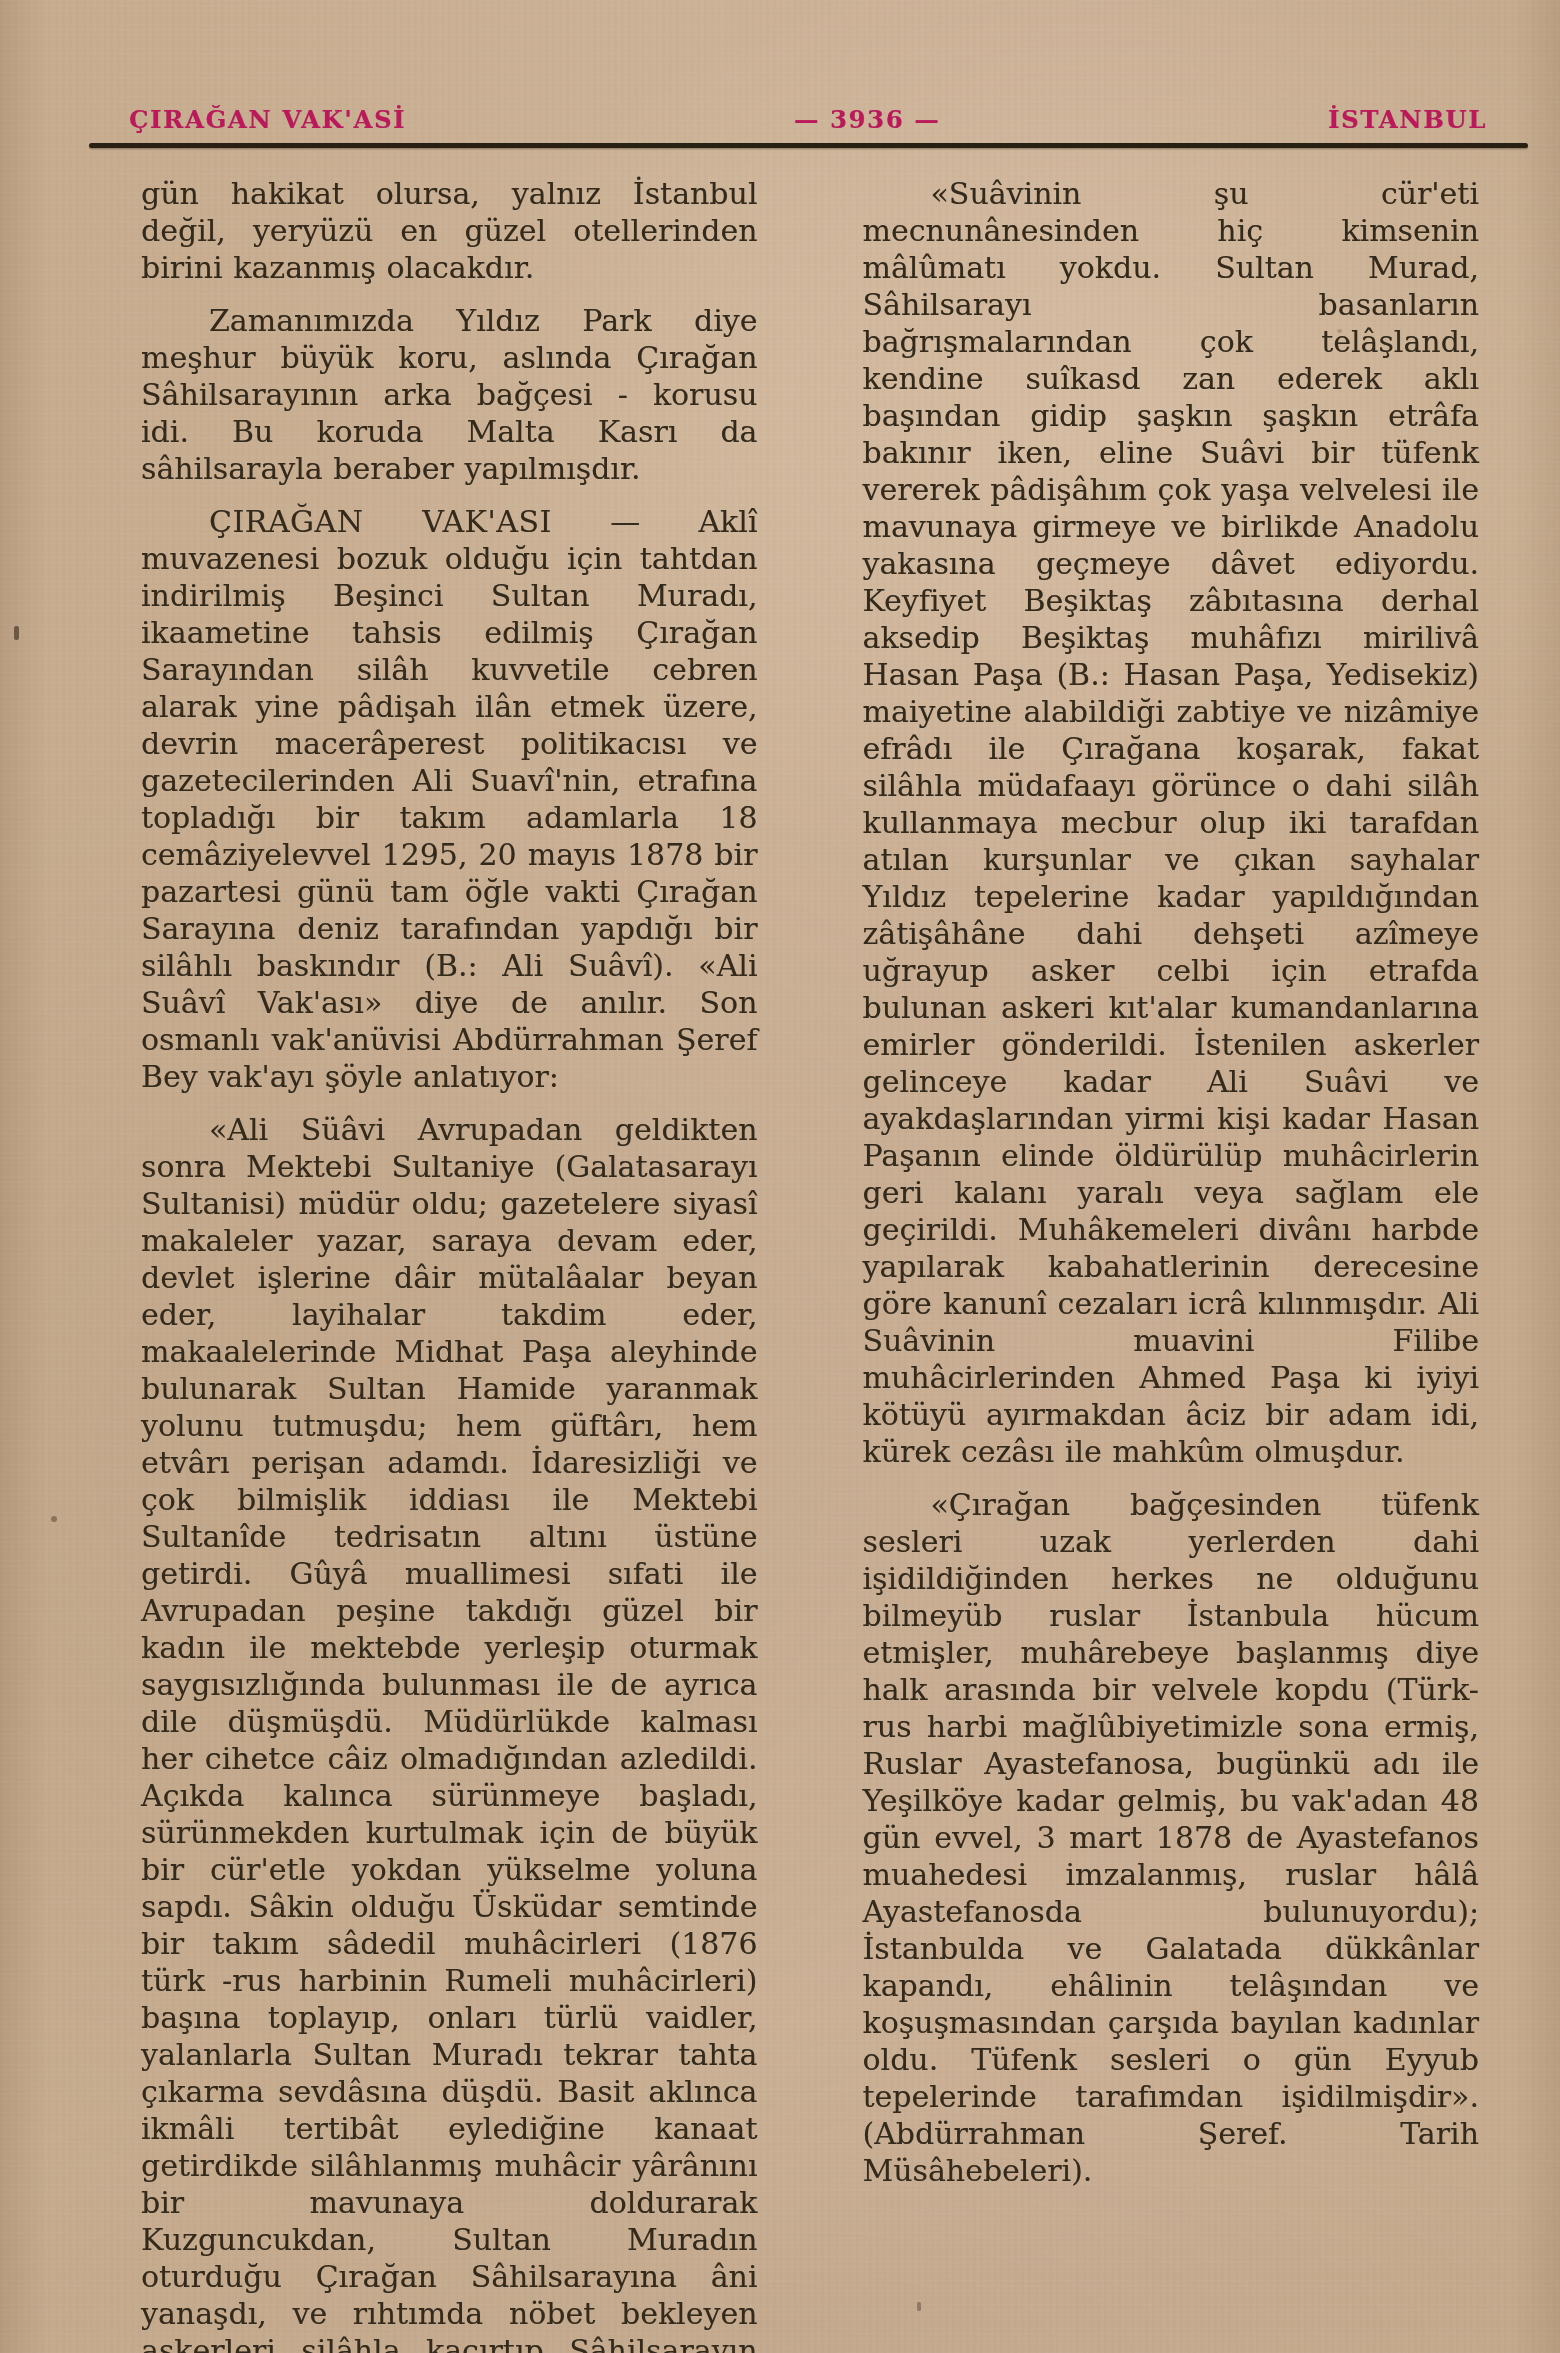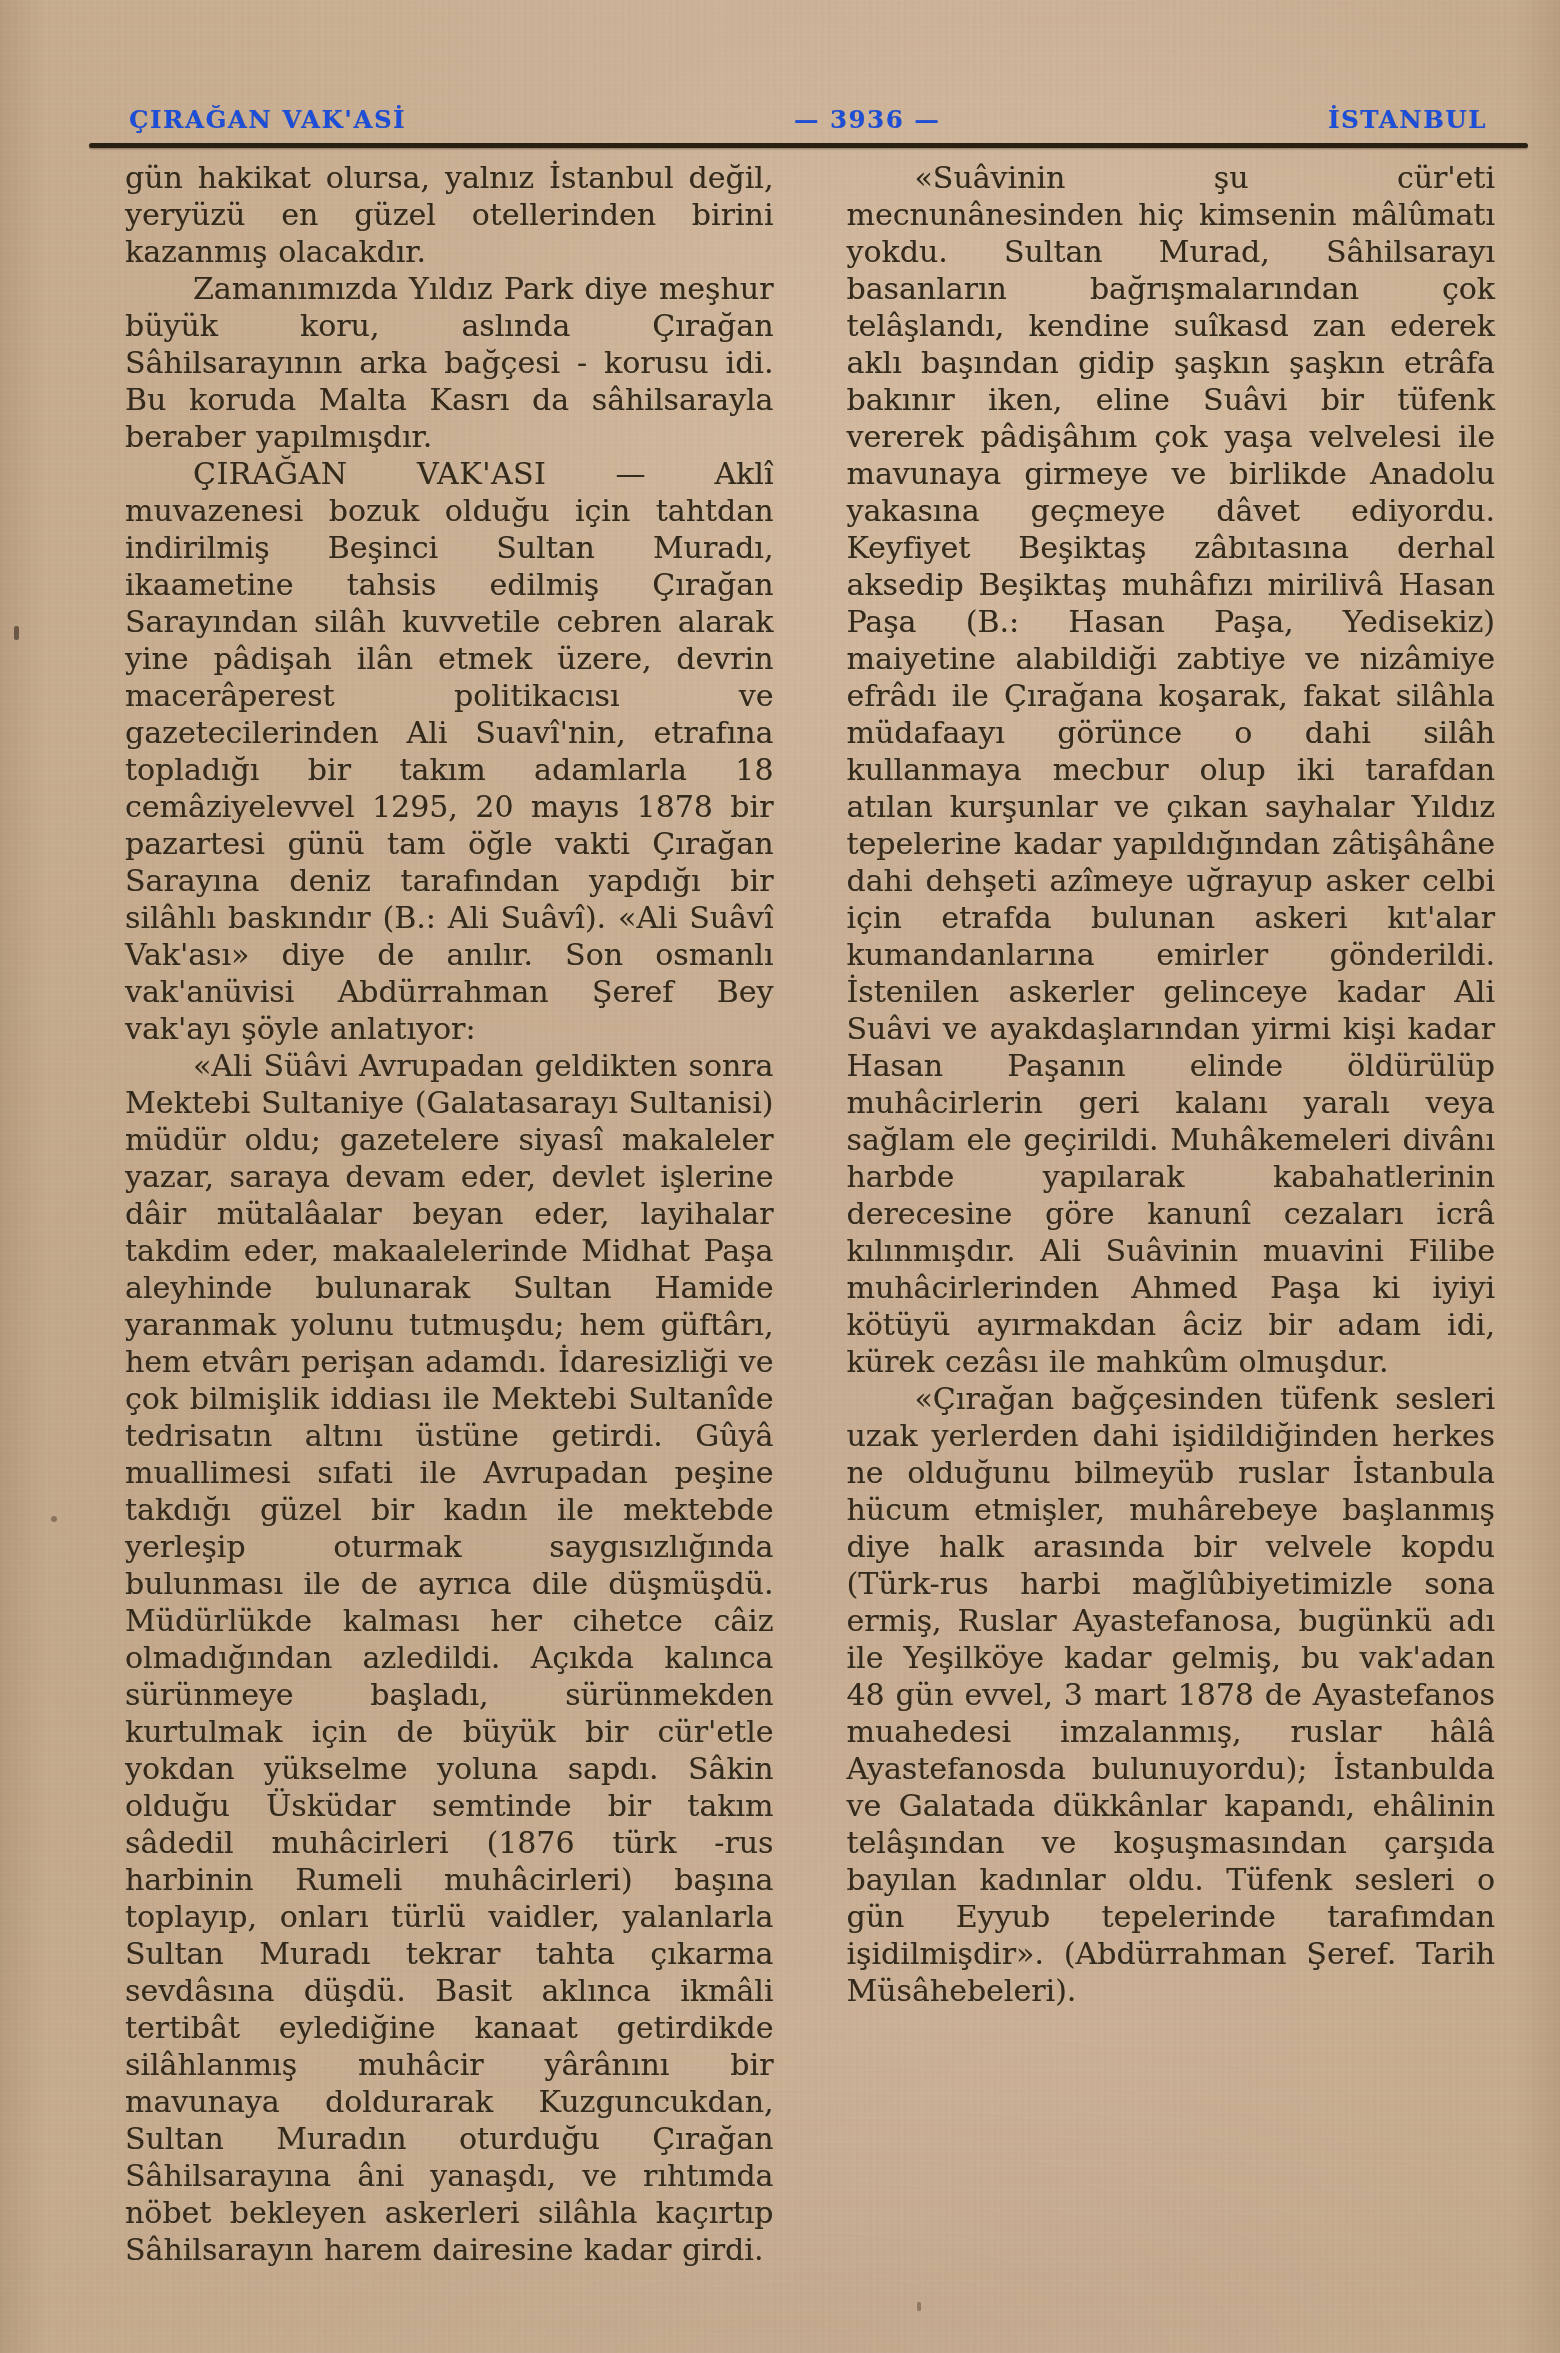--- a/index.html
+++ b/index.html
@@ -18,36 +18,36 @@
     position:absolute;inset:0;pointer-events:none;
     background-image:
       repeating-linear-gradient(0deg, rgba(255,255,255,0.025) 0 1.6px, transparent 1.6px 4.8px),
       repeating-linear-gradient(90deg, rgba(90,65,40,0.02) 0 2.7px, transparent 2.7px 6.9px);
   }
   .speck{position:absolute;border-radius:50%;pointer-events:none;}
 
   .hdr{
     position:absolute;top:105px;left:129px;right:74px;
     display:flex;justify-content:space-between;align-items:baseline;
-    font-weight:bold;font-size:24.4px;letter-spacing:1.6px;color:#1d4ed8;
+    font-weight:bold;font-size:24.4px;letter-spacing:1.6px;color:#be185d;
     text-shadow:0.3px 0.4px 0 rgba(48,38,24,0.35);
   }
   .hdr-rule{
     position:absolute;top:143px;left:89px;width:1439px;height:5.3px;
     background:#292014;border-radius:2.7px;
     box-shadow:0 1.6px 1.1px rgba(60,45,28,0.35);
   }
 
   .cols{
     position:absolute;top:159px;left:125px;width:1370px;
     display:flex;gap:73px;
   }
   .col{flex:1 1 0;min-width:0;}
   .para{
-    margin:0;padding:0;
+    margin:16px;padding:0;
     font-size:30px;line-height:37px;word-spacing:1.1px;
     text-align:justify;color:#332a1c;
     text-shadow:0.2px 0.4px 0 rgba(50,40,24,0.33);
   }
   .para.indent{text-indent:68px;}
   .entry-lead{font-weight:normal;letter-spacing:0.5px;}
 </style>
 </head>
 <body>
 

